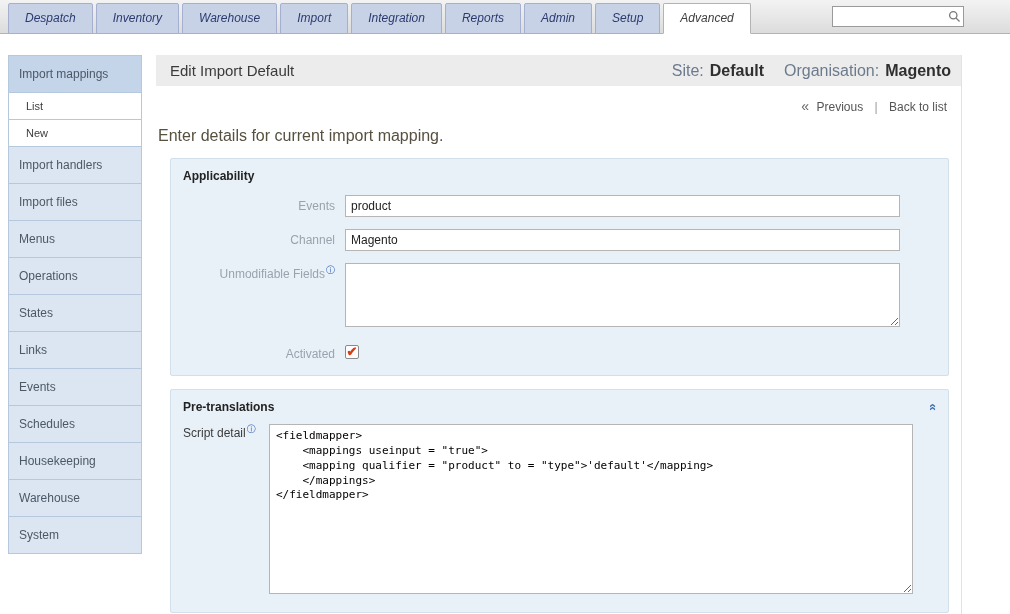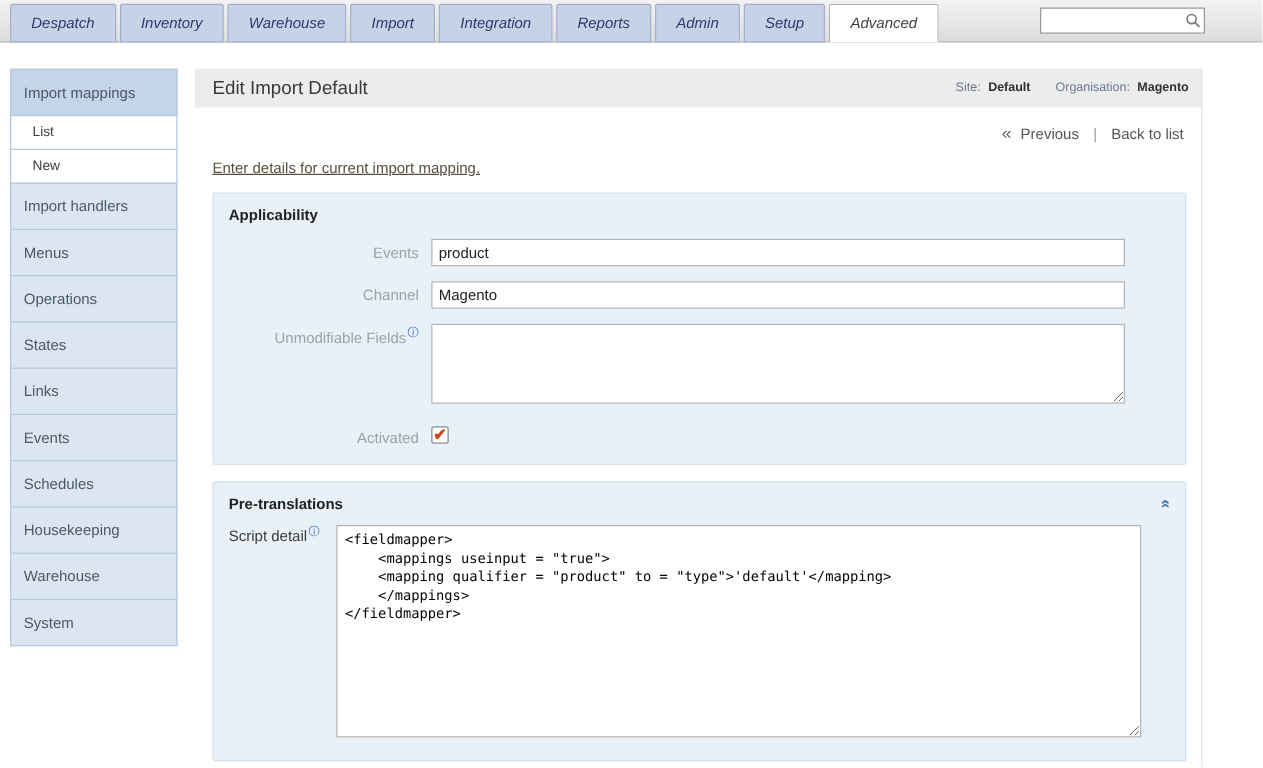--- a/index.html
+++ b/index.html
@@ -53,33 +53,33 @@
   .main {
     position:absolute; top:55px; left:156px; width:806px; min-height:559px;
     border-right:1px solid #e2e2e2;
   }
   .page-header {
     height:31px; background:#ececec;
     display:flex; align-items:center; justify-content:space-between;
     padding:0 10px 0 14px;
   }
   .page-title { font-size:15px; color:#3a3a3a; }
-  .header-meta { font-size:10px; display:flex; align-items:center; gap:6px; }
+  .header-meta { font-size:16px; display:flex; align-items:center; gap:6px; }
   .meta-label { color:#6b7a8d; }
   .meta-value { color:#2f2f2f; font-weight:bold; }
   .meta-gap { width:8px; }
 
   .links-row {
     text-align:right; padding:12px 14px 0 0; font-size:12px; color:#555;
   }
   .prev-icon { font-size:14px; color:#666; margin-right:4px; }
   .nav-link { color:#555; text-decoration:none; cursor:pointer; }
   .sep { color:#999; margin:0 8px; }
 
-  .intro { margin:13px 0 0 14px; font-size:12px; color:#57503f;text-decoration:underline; }
+  .intro { margin:13px 0 0 2px; font-size:16px; color:#57503f; }
 
   .panel {
     margin:13px 12px 0 14px; background:#e9f1f8; border:1px solid #d2e0ec;
     border-radius:2px; padding:10px 12px 14px 12px;
   }
   .panel-head { display:flex; justify-content:space-between; align-items:center; }
   .panel-title { font-weight:bold; font-size:12px; color:#222; }
   .collapse-icon {
     display:inline-block; transform:rotate(90deg);
     color:#3f6fae; font-size:13px; font-weight:bold; cursor:pointer; line-height:12px;
@@ -141,20 +141,21 @@
       </svg>
     </span>
   </div>
 </div>
 
 <div class="sidebar">
   <div class="side-item selected">Import mappings</div>
   <div class="side-sub">List</div>
   <div class="side-sub">New</div>
   <div class="side-item">Import handlers</div>
+  <div class="side-item">Import files</div>
   <div class="side-item">Menus</div>
   <div class="side-item">Operations</div>
   <div class="side-item">States</div>
   <div class="side-item">Links</div>
   <div class="side-item">Events</div>
   <div class="side-item">Schedules</div>
   <div class="side-item">Housekeeping</div>
   <div class="side-item">Warehouse</div>
   <div class="side-item">System</div>
 </div>

